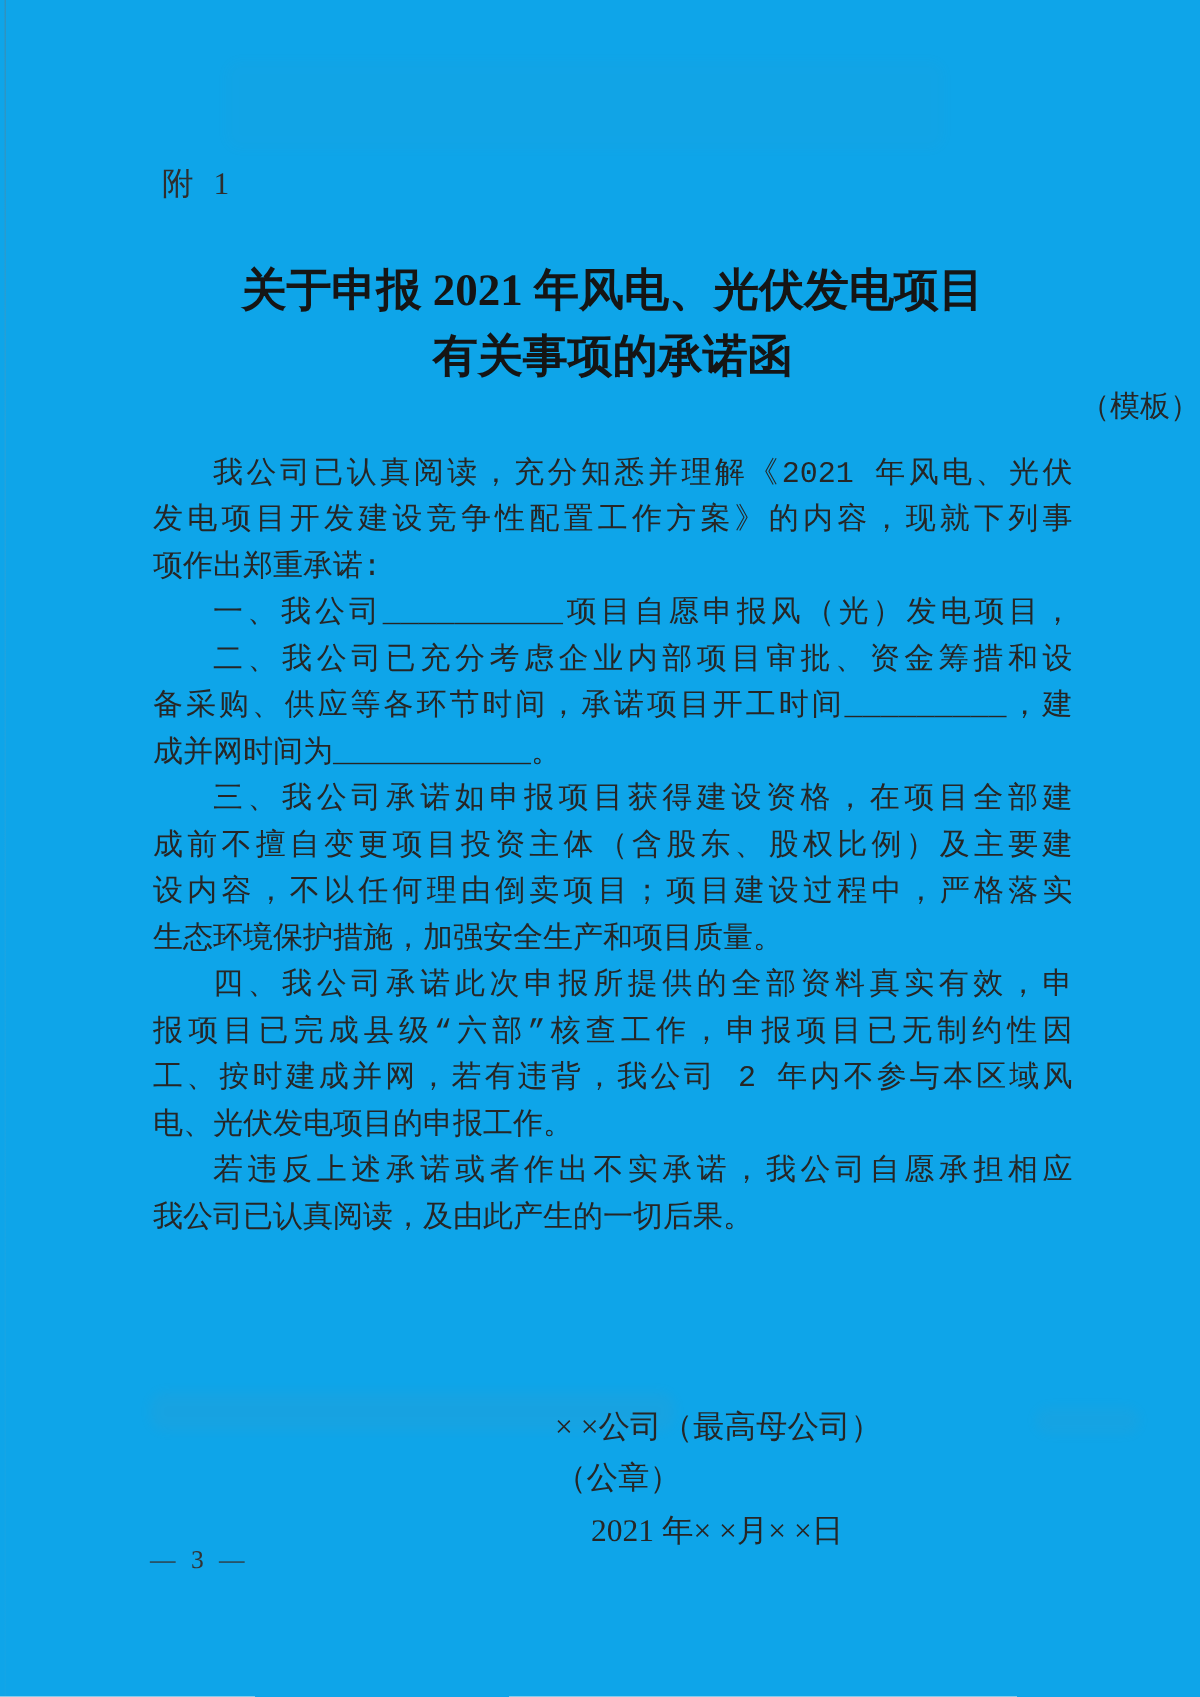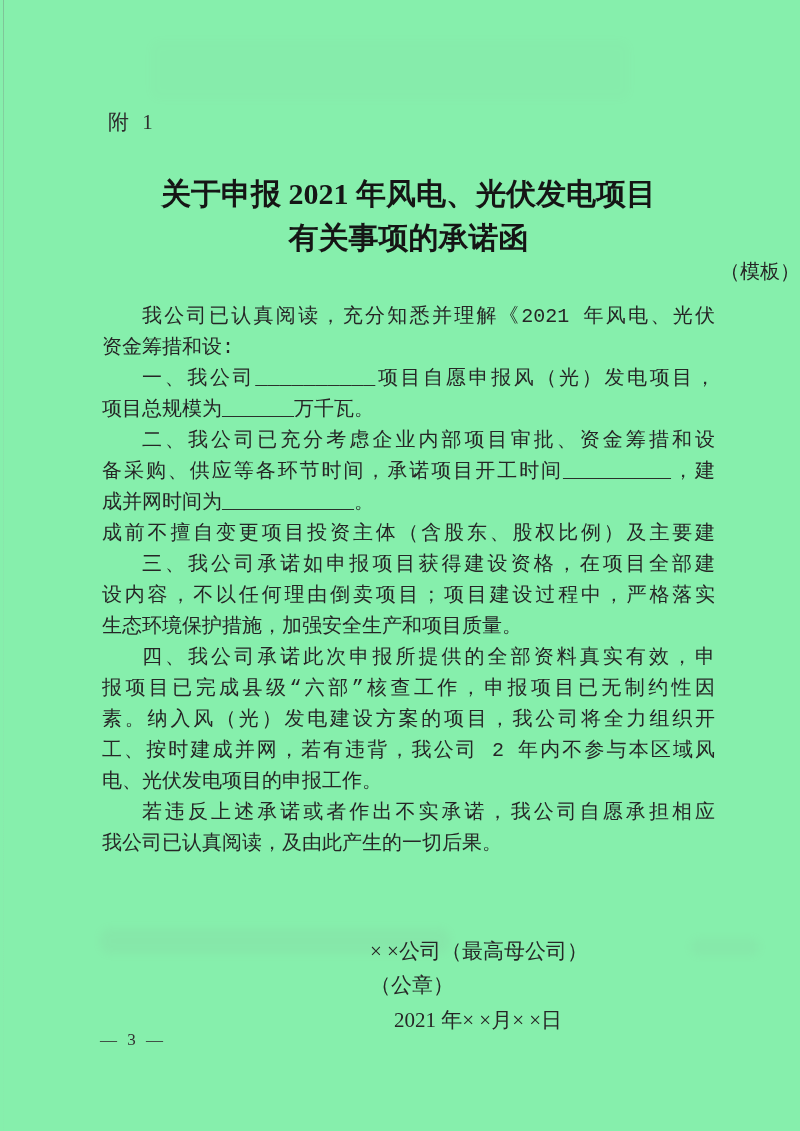--- a/index.html
+++ b/index.html
@@ -5,21 +5,21 @@
   html, body {
     margin: 0;
     padding: 0;
     background: #e8e8e8;
   }
   .page {
     position: relative;
     width: 800px;
     height: 1131px;
     margin: 0 auto;
-    background: #86efac;
+    background: #0ea5e9;
     overflow: hidden;
     font-family: "Liberation Serif", "DejaVu Serif", serif;
     color: #2b2b2b;
   }
   
   .scan-edge {
     position: absolute;
     left: 3px;
     top: 0;
     width: 1px;
@@ -129,33 +129,32 @@
 
   <h1 class="title">
     <span>关于申报 2021 年风电、光伏发电项目</span>
     <span>有关事项的承诺函</span>
   </h1>
 
   <div class="subtitle">（模板）</div>
 
   <div class="body" id="body">
       <div class="line first">我公司已认真阅读，充分知悉并理解《2021 年风电、光伏</div>
-      <div class="line last">资金筹措和设:</div>
+      <div class="line">发电项目开发建设竞争性配置工作方案》的内容，现就下列事</div>
+      <div class="line last">项作出郑重承诺:</div>
       <div class="line first">一、我公司__________项目自愿申报风（光）发电项目，</div>
-      <div class="line last">项目总规模为______万千瓦。</div>
       <div class="line first">二、我公司已充分考虑企业内部项目审批、资金筹措和设</div>
       <div class="line">备采购、供应等各环节时间，承诺项目开工时间_________，建</div>
       <div class="line last">成并网时间为___________。</div>
+      <div class="line first">三、我公司承诺如申报项目获得建设资格，在项目全部建</div>
       <div class="line">成前不擅自变更项目投资主体（含股东、股权比例）及主要建</div>
-      <div class="line first">三、我公司承诺如申报项目获得建设资格，在项目全部建</div>
       <div class="line">设内容，不以任何理由倒卖项目；项目建设过程中，严格落实</div>
       <div class="line last">生态环境保护措施，加强安全生产和项目质量。</div>
       <div class="line first">四、我公司承诺此次申报所提供的全部资料真实有效，申</div>
       <div class="line">报项目已完成县级“六部”核查工作，申报项目已无制约性因</div>
-      <div class="line">素。纳入风（光）发电建设方案的项目，我公司将全力组织开</div>
       <div class="line">工、按时建成并网，若有违背，我公司 2 年内不参与本区域风</div>
       <div class="line last">电、光伏发电项目的申报工作。</div>
       <div class="line first">若违反上述承诺或者作出不实承诺，我公司自愿承担相应</div>
       <div class="line last">我公司已认真阅读，及由此产生的一切后果。</div>
     </div>
 
   <div class="signature">
     <div class="sig-company">× ×公司（最高母公司）</div>
     <div class="sig-seal">（公章）</div>
     <div class="sig-date">2021 年× ×月× ×日</div>

